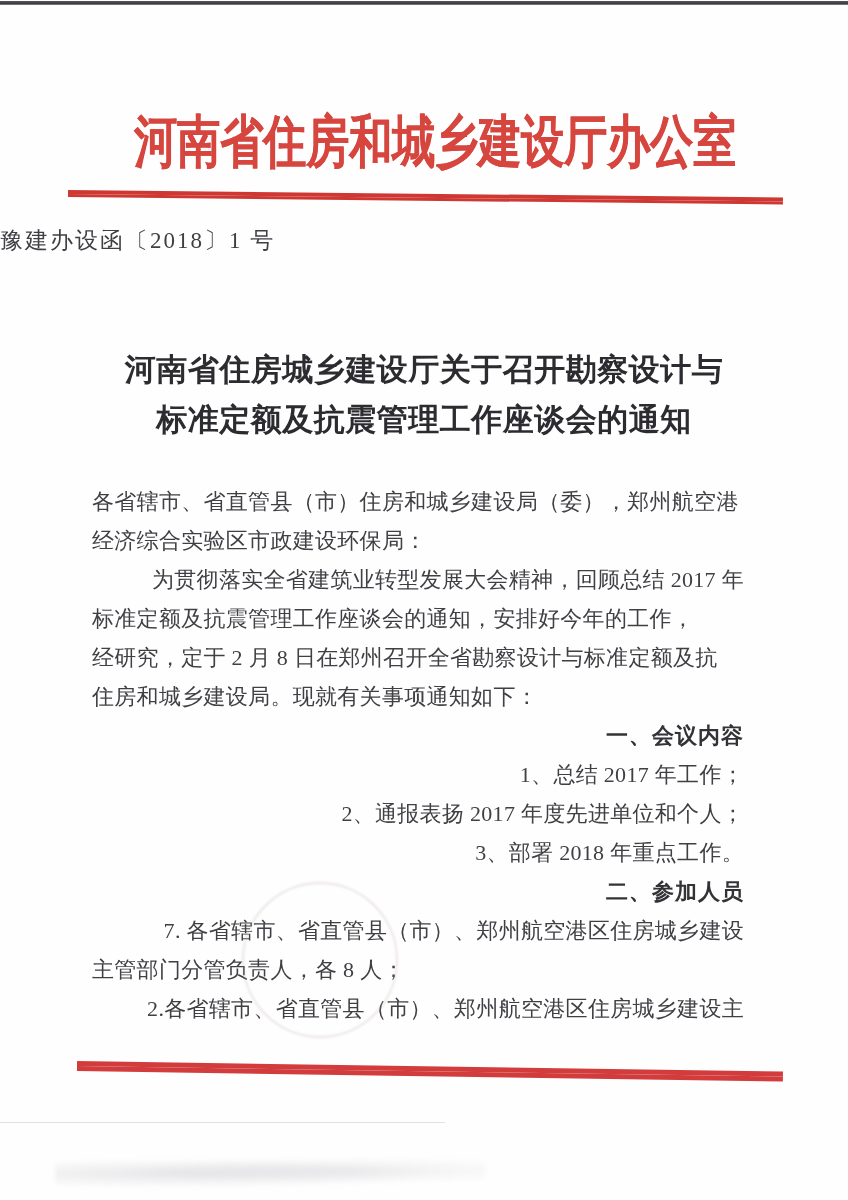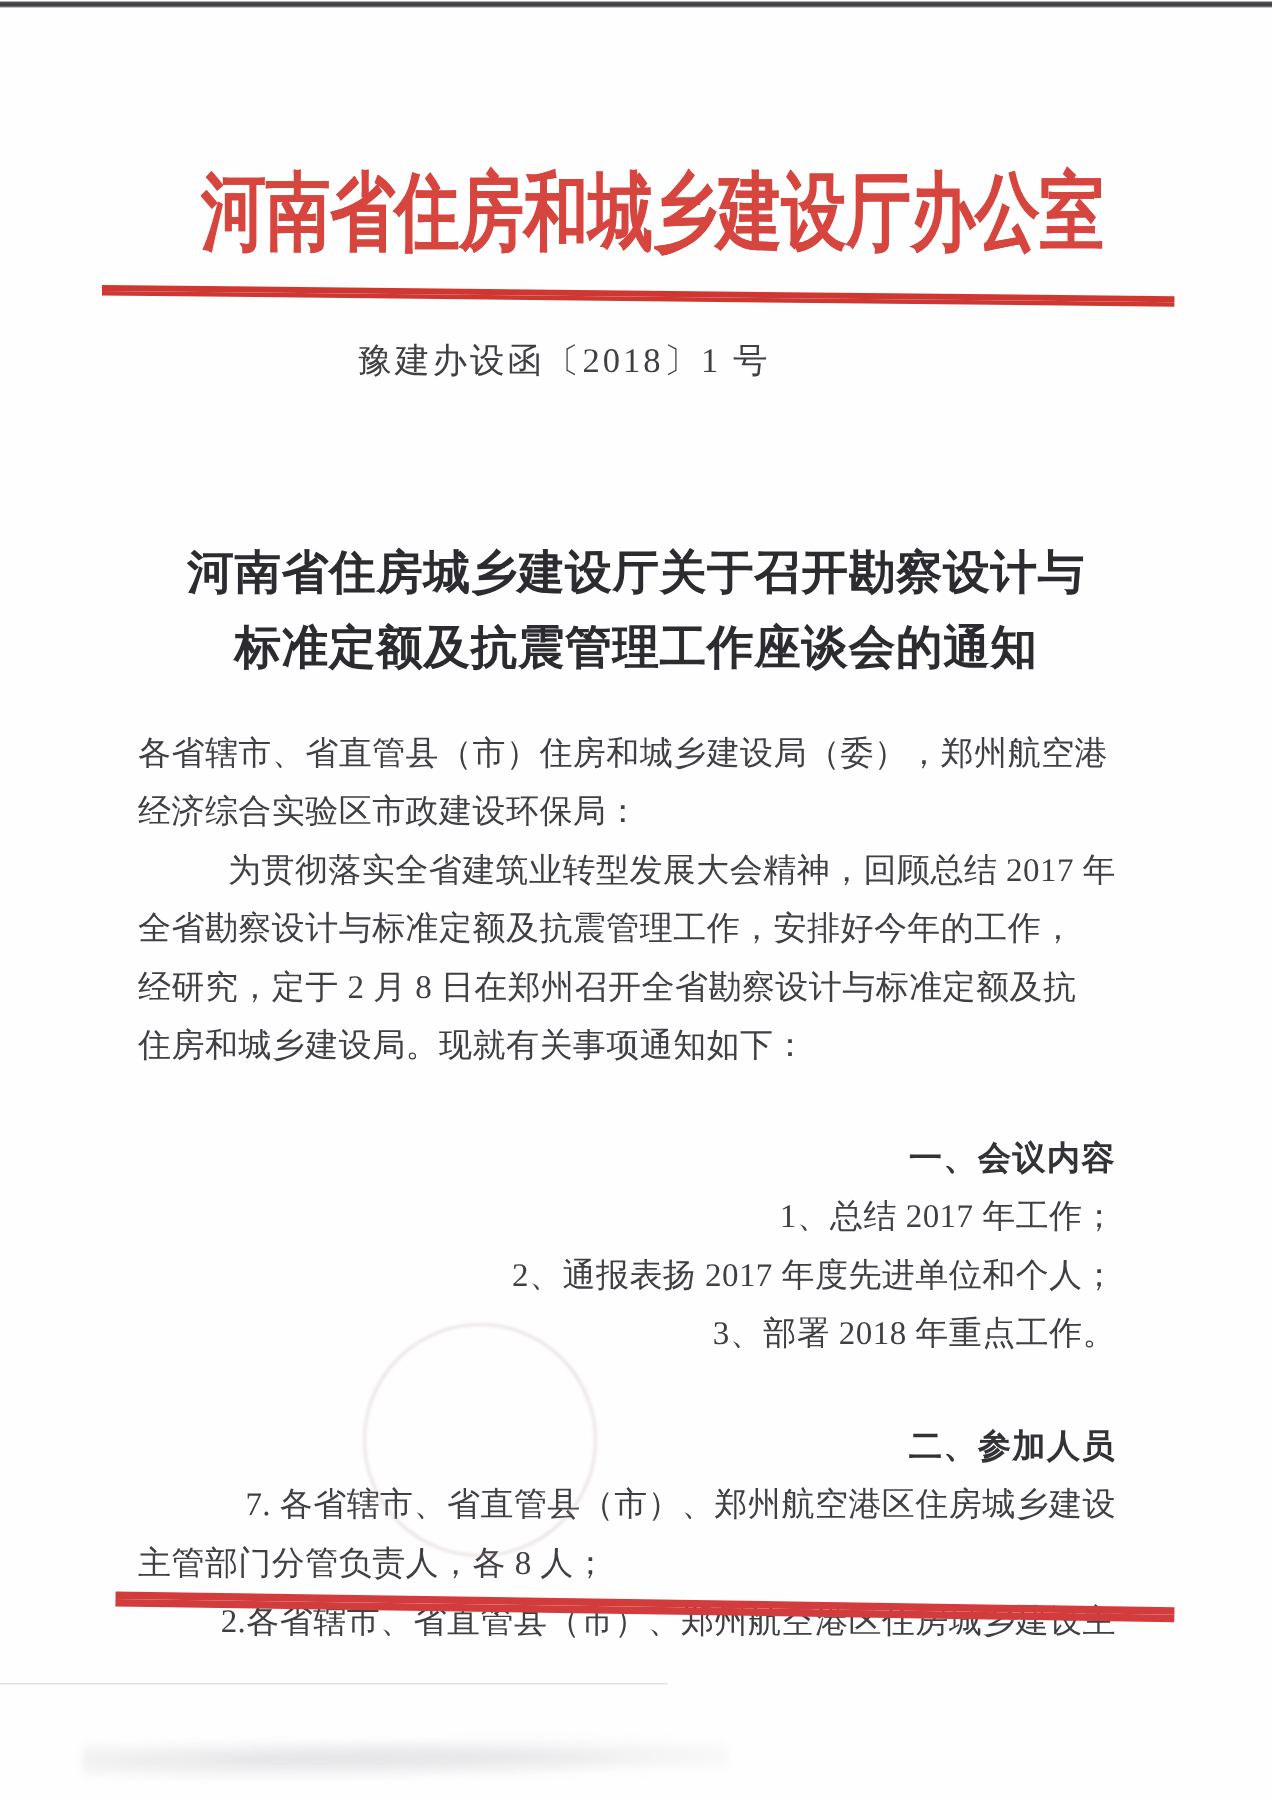--- a/index.html
+++ b/index.html
@@ -53,31 +53,31 @@
     width: 715px; height: 3px;
     border-top: 4px solid var(--rule-red);
     border-bottom: 3px solid var(--rule-red);
     transform: rotate(0.6deg);
     transform-origin: left center;
   }
   
   .doc-number {
     position: absolute;
     top: 224px; left: 0; right: 0;
-    text-align: center;
+    text-align: left;
     padding-right: 96px;
     font-size: 23px;
     line-height: 34px;
     color: var(--body-ink);
     letter-spacing: 2px;
   }
   
   .doc-title {
     position: absolute;
-    top: 357px; left: 0; right: 0;
+    top: 345px; left: 0; right: 0;
     text-align: center;
     font-size: 31px;
     font-weight: 700;
     line-height: 50px;
     color: var(--title-ink);
     letter-spacing: 0.5px;
   }
   
   .doc-body {
     position: absolute;
@@ -91,21 +91,20 @@
     line-height: 39px;
     white-space: nowrap;
     letter-spacing: 0.3px;
   }
   .body-line.indent { padding-left: 44px; text-align: right; }
   .body-line.heading {
     font-family: "Liberation Sans", "DejaVu Sans", sans-serif;
     font-weight: 700;
     color: #333337;
     letter-spacing: 1px;
-    margin-top: 36px;
   }
   
   .seal-ghost {
     position: absolute;
     left: 242px; top: 882px;
     width: 156px; height: 156px;
     border: 2px solid rgba(185, 165, 160, 0.28);
     border-radius: 50%;
     filter: blur(1px);
   }
@@ -153,21 +152,21 @@
 
   <div class="doc-title">
     <div>河南省住房城乡建设厅关于召开勘察设计与</div>
     <div>标准定额及抗震管理工作座谈会的通知</div>
   </div>
 
   <div class="doc-body">
     <div class="body-line">各省辖市、省直管县（市）住房和城乡建设局（委），郑州航空港</div>
     <div class="body-line">经济综合实验区市政建设环保局：</div>
     <div class="body-line indent">为贯彻落实全省建筑业转型发展大会精神，回顾总结 2017 年</div>
-    <div class="body-line">全省勘察设计与标准定额及抗震管理工作，安排好今年的工作，</div>
+    <div class="body-line">标准定额及抗震管理工作座谈会的通知，安排好今年的工作，</div>
     <div class="body-line">经研究，定于 2 月 8 日在郑州召开全省勘察设计与标准定额及抗</div>
     <div class="body-line">住房和城乡建设局。现就有关事项通知如下：</div>
     <div class="body-line indent heading">一、会议内容</div>
     <div class="body-line indent">1、总结 2017 年工作；</div>
     <div class="body-line indent">2、通报表扬 2017 年度先进单位和个人；</div>
     <div class="body-line indent">3、部署 2018 年重点工作。</div>
     <div class="body-line indent heading">二、参加人员</div>
     <div class="body-line indent">7. 各省辖市、省直管县（市）、郑州航空港区住房城乡建设</div>
     <div class="body-line">主管部门分管负责人，各 8 人；</div>
     <div class="body-line indent">2.各省辖市、省直管县（市）、郑州航空港区住房城乡建设主</div>

